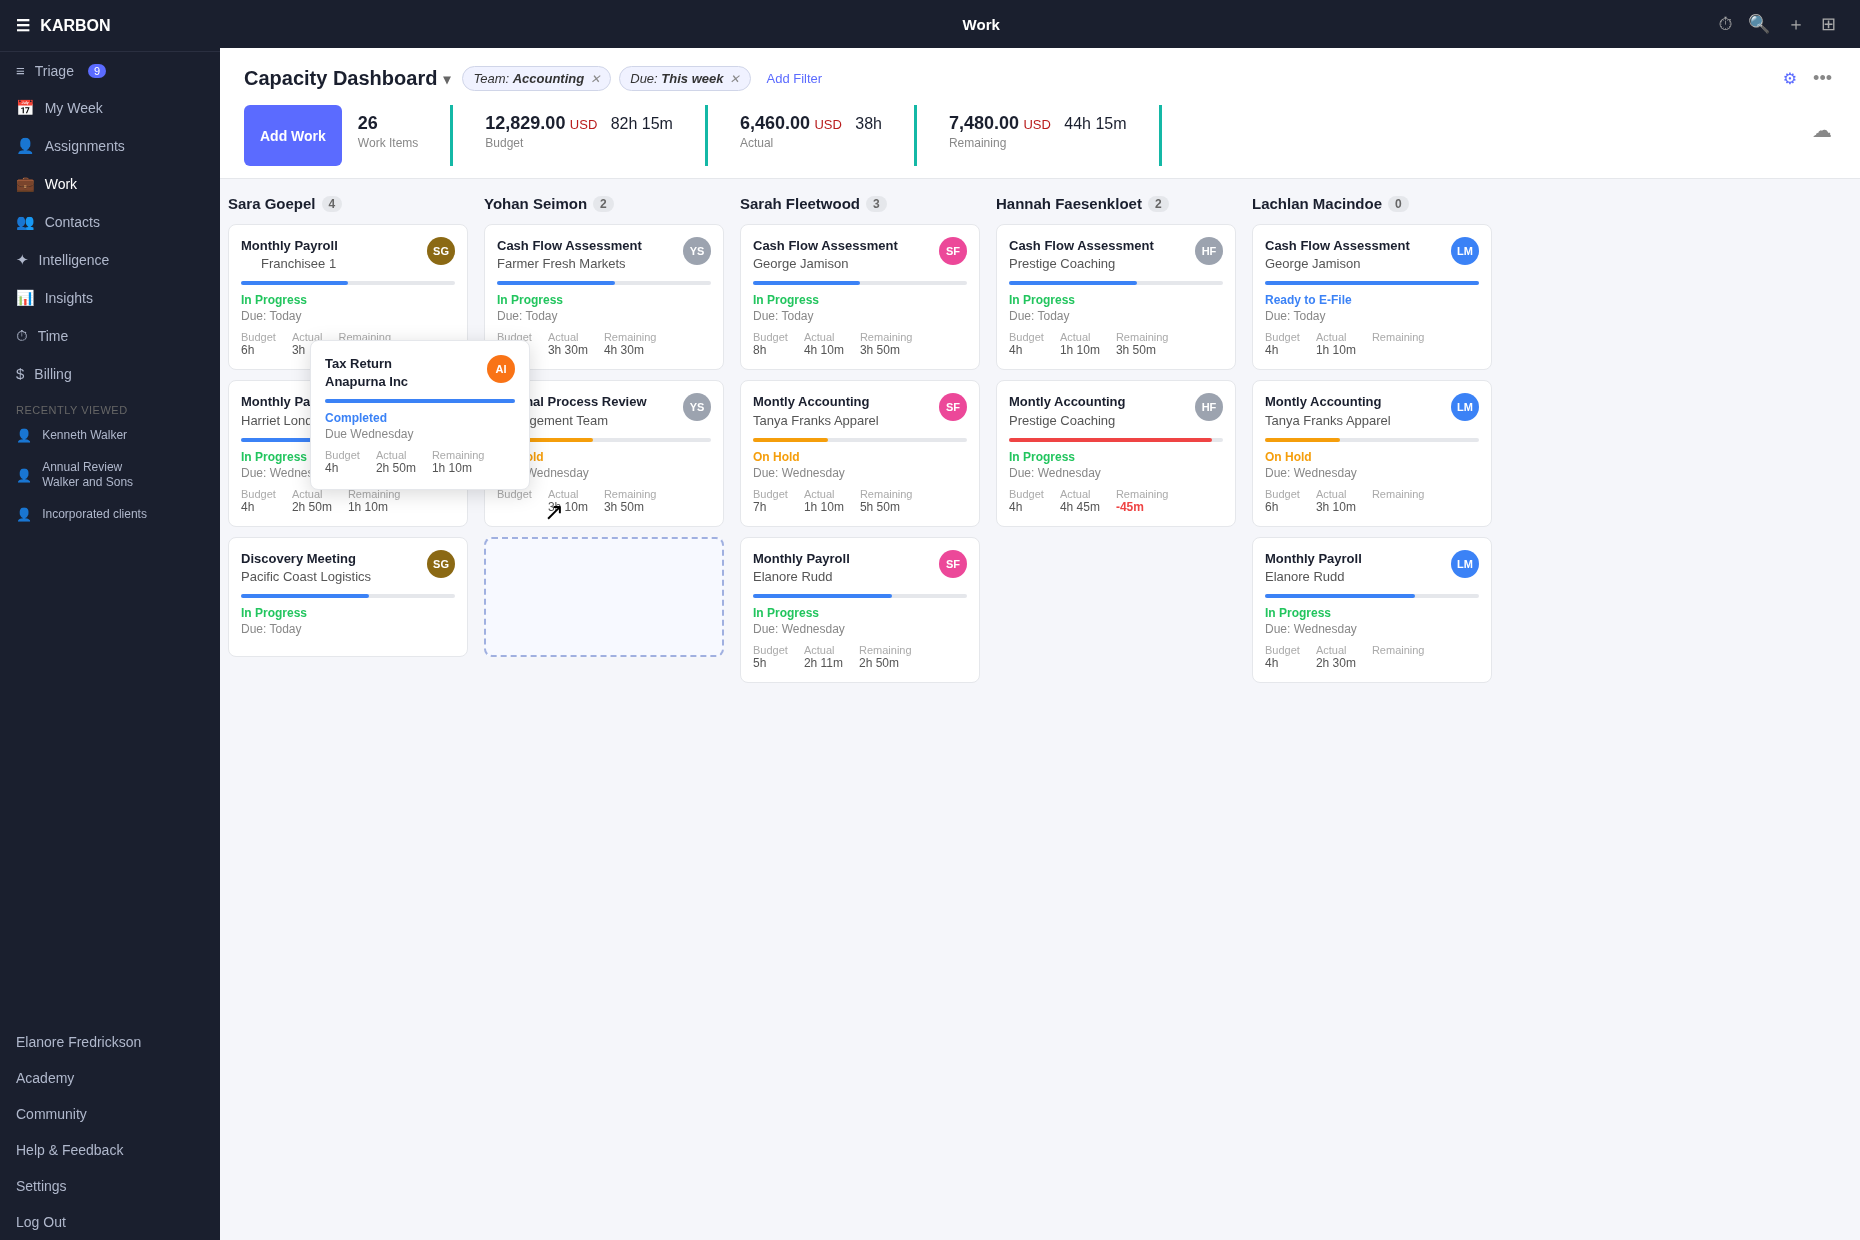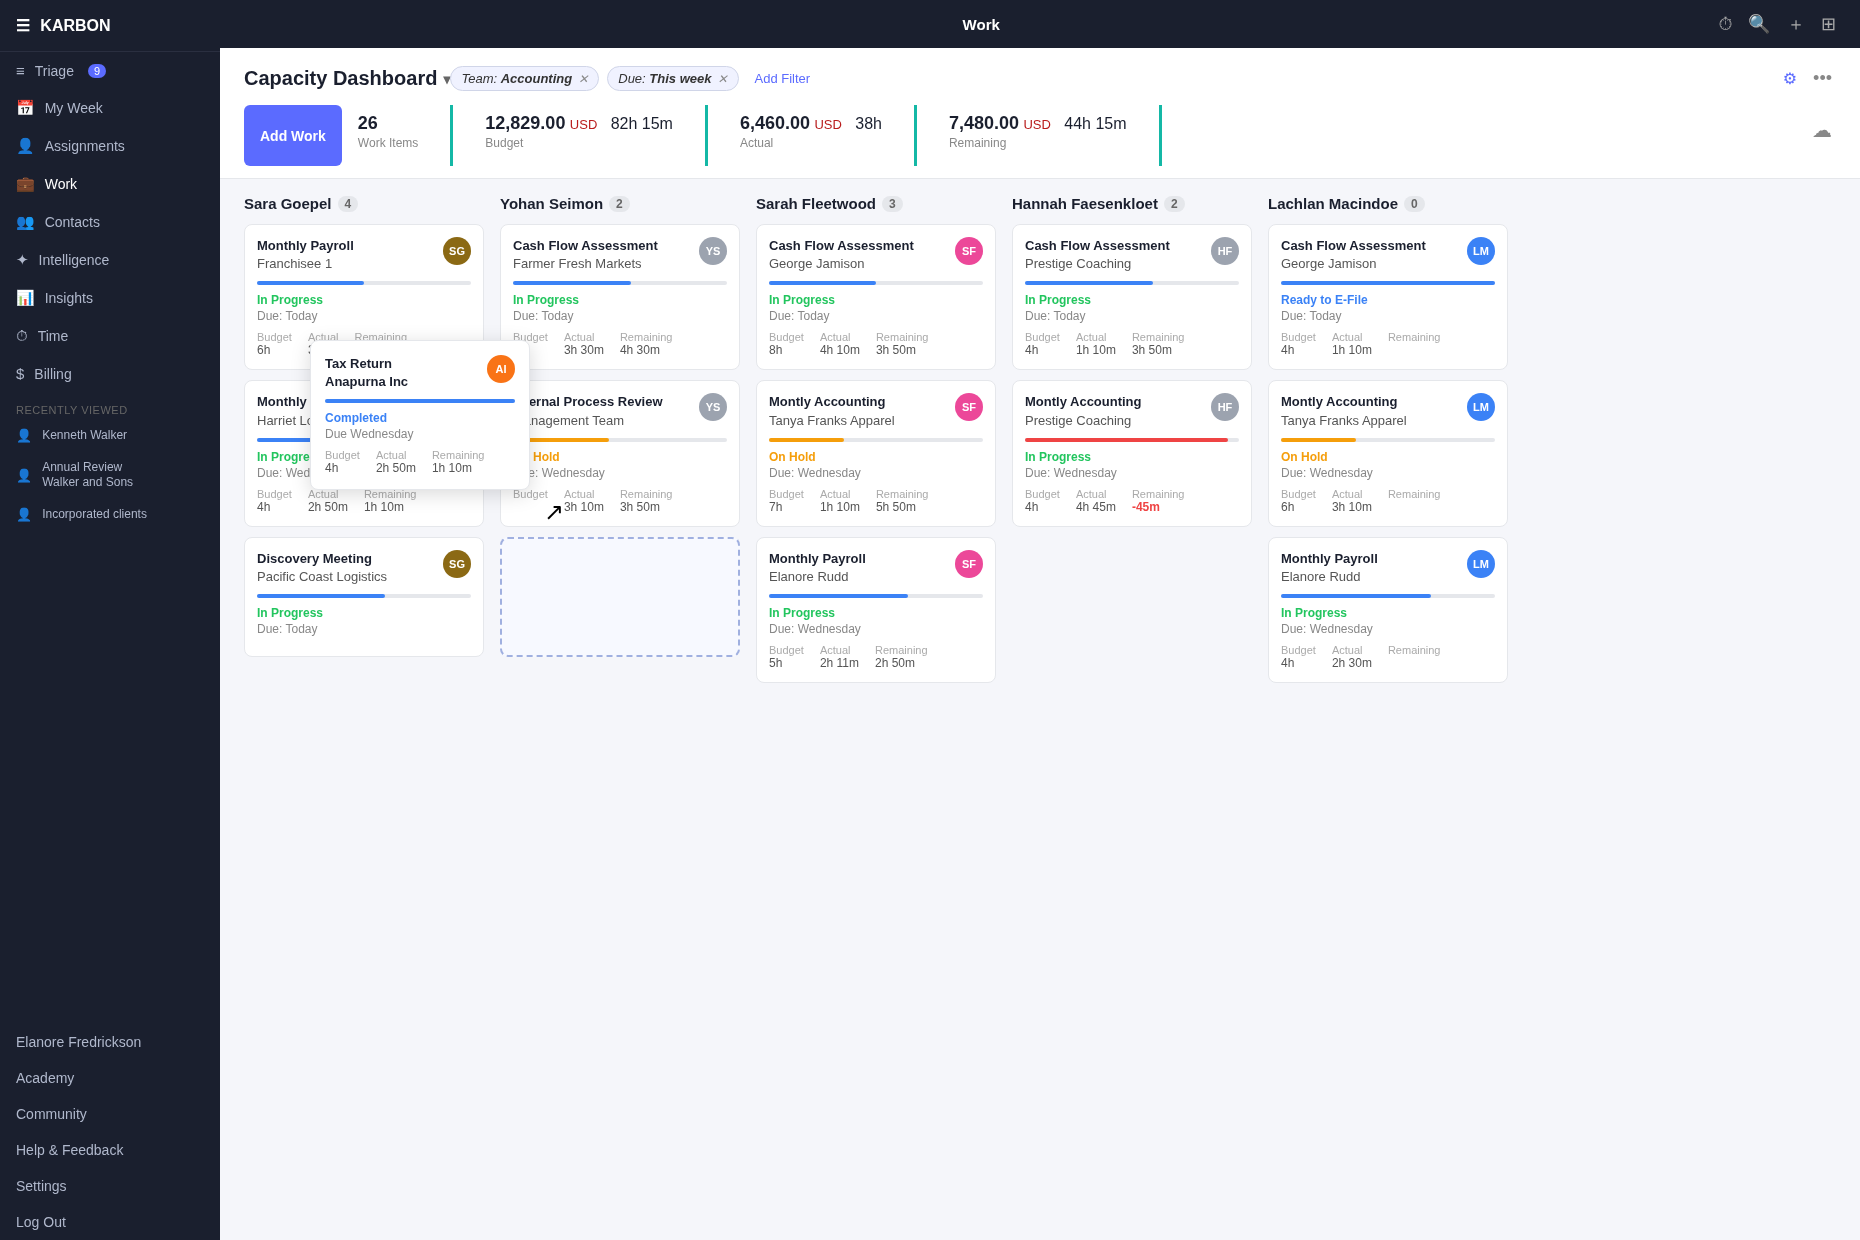--- a/index.html
+++ b/index.html
@@ -91,20 +91,21 @@
     
     .dash-header {
       background: #fff;
       padding: 16px 24px 0;
       border-bottom: 1px solid #e5e7eb;
       flex-shrink: 0;
     }
     .dash-title-row {
       display: flex;
       align-items: center;
+      gap: 12px;
       margin-bottom: 12px;
     }
     .dash-title {
       font-size: 20px;
       font-weight: 700;
       color: #1a1f2e;
       display: flex;
       align-items: center;
       gap: 6px;
     }
@@ -164,21 +165,21 @@
       font-size: 18px;
       padding: 4px;
     }
 
     
     .board-area {
       flex: 1;
       overflow-x: auto;
       overflow-y: hidden;
       background: #f5f6fa;
-      padding: 16px 24px;
+      padding: 16px 8px;
     }
     .board-columns {
       display: flex;
       gap: 16px;
       height: 100%;
       min-width: max-content;
     }
     .board-column {
       width: 240px;
       flex-shrink: 0;
@@ -453,21 +454,21 @@
   <div class="board-area">
     <div class="board-columns" id="board-columns">
     <div class="board-column">
           <div class="column-header">
             <span>Sara Goepel</span>
             <span class="column-count">4</span>
           </div>
           <div class="cards-list">
             <div class="work-card">
       <div class="card-avatar av-brown">SG</div>
-      <div class="card-title">Monthly Payroll<br><span style="font-weight:400;color:#555;">Franchisee 1</span></div>
+      <div class="card-title">Monthly Payroll<br><span style="font-weight:400;color:#555;margin-left:20px;">Franchisee 1</span></div>
       <div class="progress-bar-container">
         <div class="progress-bar-fill" style="width:50%;background:#3b82f6;"></div>
       </div>
       <div class="card-status status-green">In Progress</div>
       <div class="card-due">Due: Today</div>
       <div class="card-stats-row">
         <div class="card-stat-item">
           <div class="card-stat-label">Budget</div>
           <div class="card-stat-value">6h</div>
         </div>

